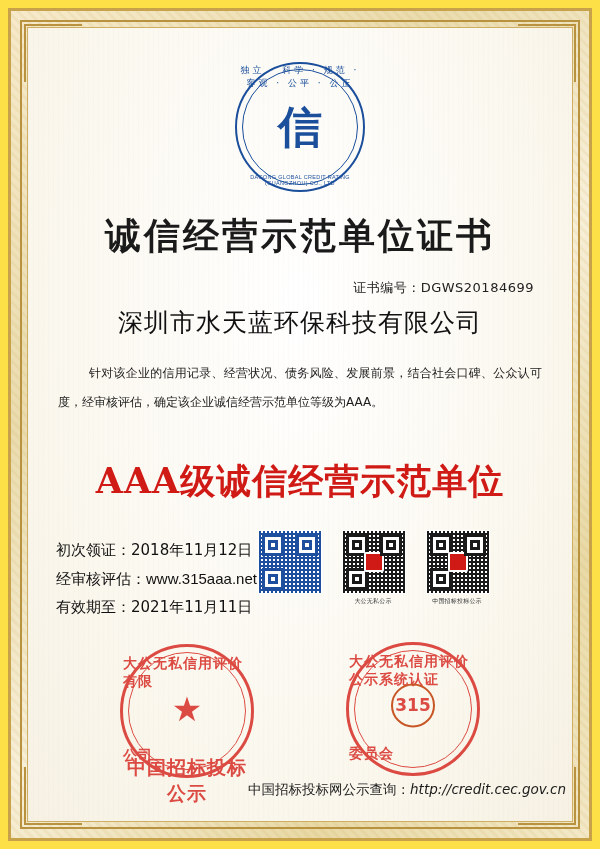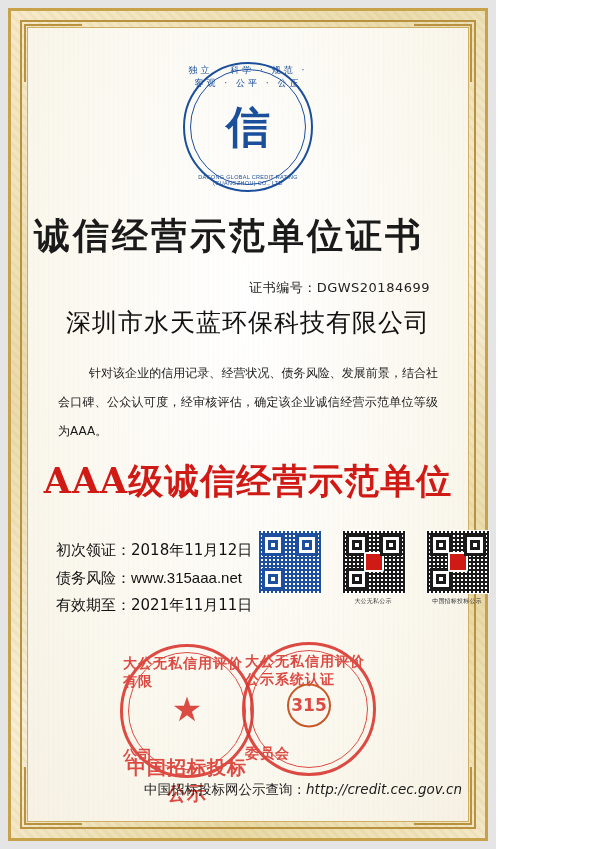--- a/index.html
+++ b/index.html
@@ -9,23 +9,23 @@
   }
   body {
     width: 600px;
     height: 849px;
     font-family: "Liberation Sans", sans-serif;
     overflow: hidden;
   }
 
   .certificate {
     position: relative;
-    width: 496px;
+    width: 600px;
     height: 849px;
-    background: #e5e5e5;
+    background: #fde047;
     box-sizing: border-box;
   }
 
   
   .border-outer {
     position: absolute;
     top: 8px; left: 8px; right: 8px; bottom: 8px;
     border: 3px solid #c8a24a;
     background:
       repeating-linear-gradient(45deg,
@@ -130,20 +130,21 @@
     letter-spacing: 0.3px;
     font-family: "Liberation Sans", sans-serif;
     transform: scaleY(1.1);
   }
 
   
   .cert-title {
     position: absolute;
     top: 178px;
     left: 0; right: 0;
+    text-align: center;
     font-size: 36px;
     font-weight: bold;
     color: #1a1a1a;
     letter-spacing: 3px;
     font-family: "DejaVu Sans", sans-serif;
   }
 
   .cert-number {
     position: absolute;
     top: 245px;
@@ -195,21 +196,21 @@
   .dates {
     position: absolute;
     top: 503px;
     left: 22px;
     font-size: 15px;
     line-height: 27px;
     color: #111;
     font-family: "DejaVu Sans", sans-serif;
   }
   .dates .row { white-space: nowrap; }
-  .dates .label { display: inline-block; }
+  .dates .label { display: inline-block; font-family: Liberation Mono, monospace; }
   .dates .value { display: inline-block; }
   .dates .value.url { font-family: Liberation Sans, sans-serif; }
 
   
   .qr-group {
     position: absolute;
     top: 496px;
     left: 224px;
     display: flex;
     gap: 22px;
@@ -383,21 +384,21 @@
 
     <div class="body-text">针对该企业的信用记录、经营状况、债务风险、发展前景，结合社会口碑、公众认可度，经审核评估，确定该企业诚信经营示范单位等级为AAA。</div>
 
     <div class="award-line">AAA级诚信经营示范单位</div>
 
     <div class="dates">
       <div class="row">
         <span class="label">初次领证：</span><span class="value">2018年11月12日</span>
       </div>
       <div class="row">
-        <span class="label">债务风险：</span><span class="value url">www.315aaa.net</span>
+        <span class="label">经审核评估：</span><span class="value url">www.315aaa.net</span>
       </div>
       <div class="row">
         <span class="label">有效期至：</span><span class="value">2021年11月11日</span>
       </div>
     </div>
 
     <div class="qr-group">
       <div class="qr-item">
         <div class="qr-box blue">
             <span class="qr-bl"></span>

